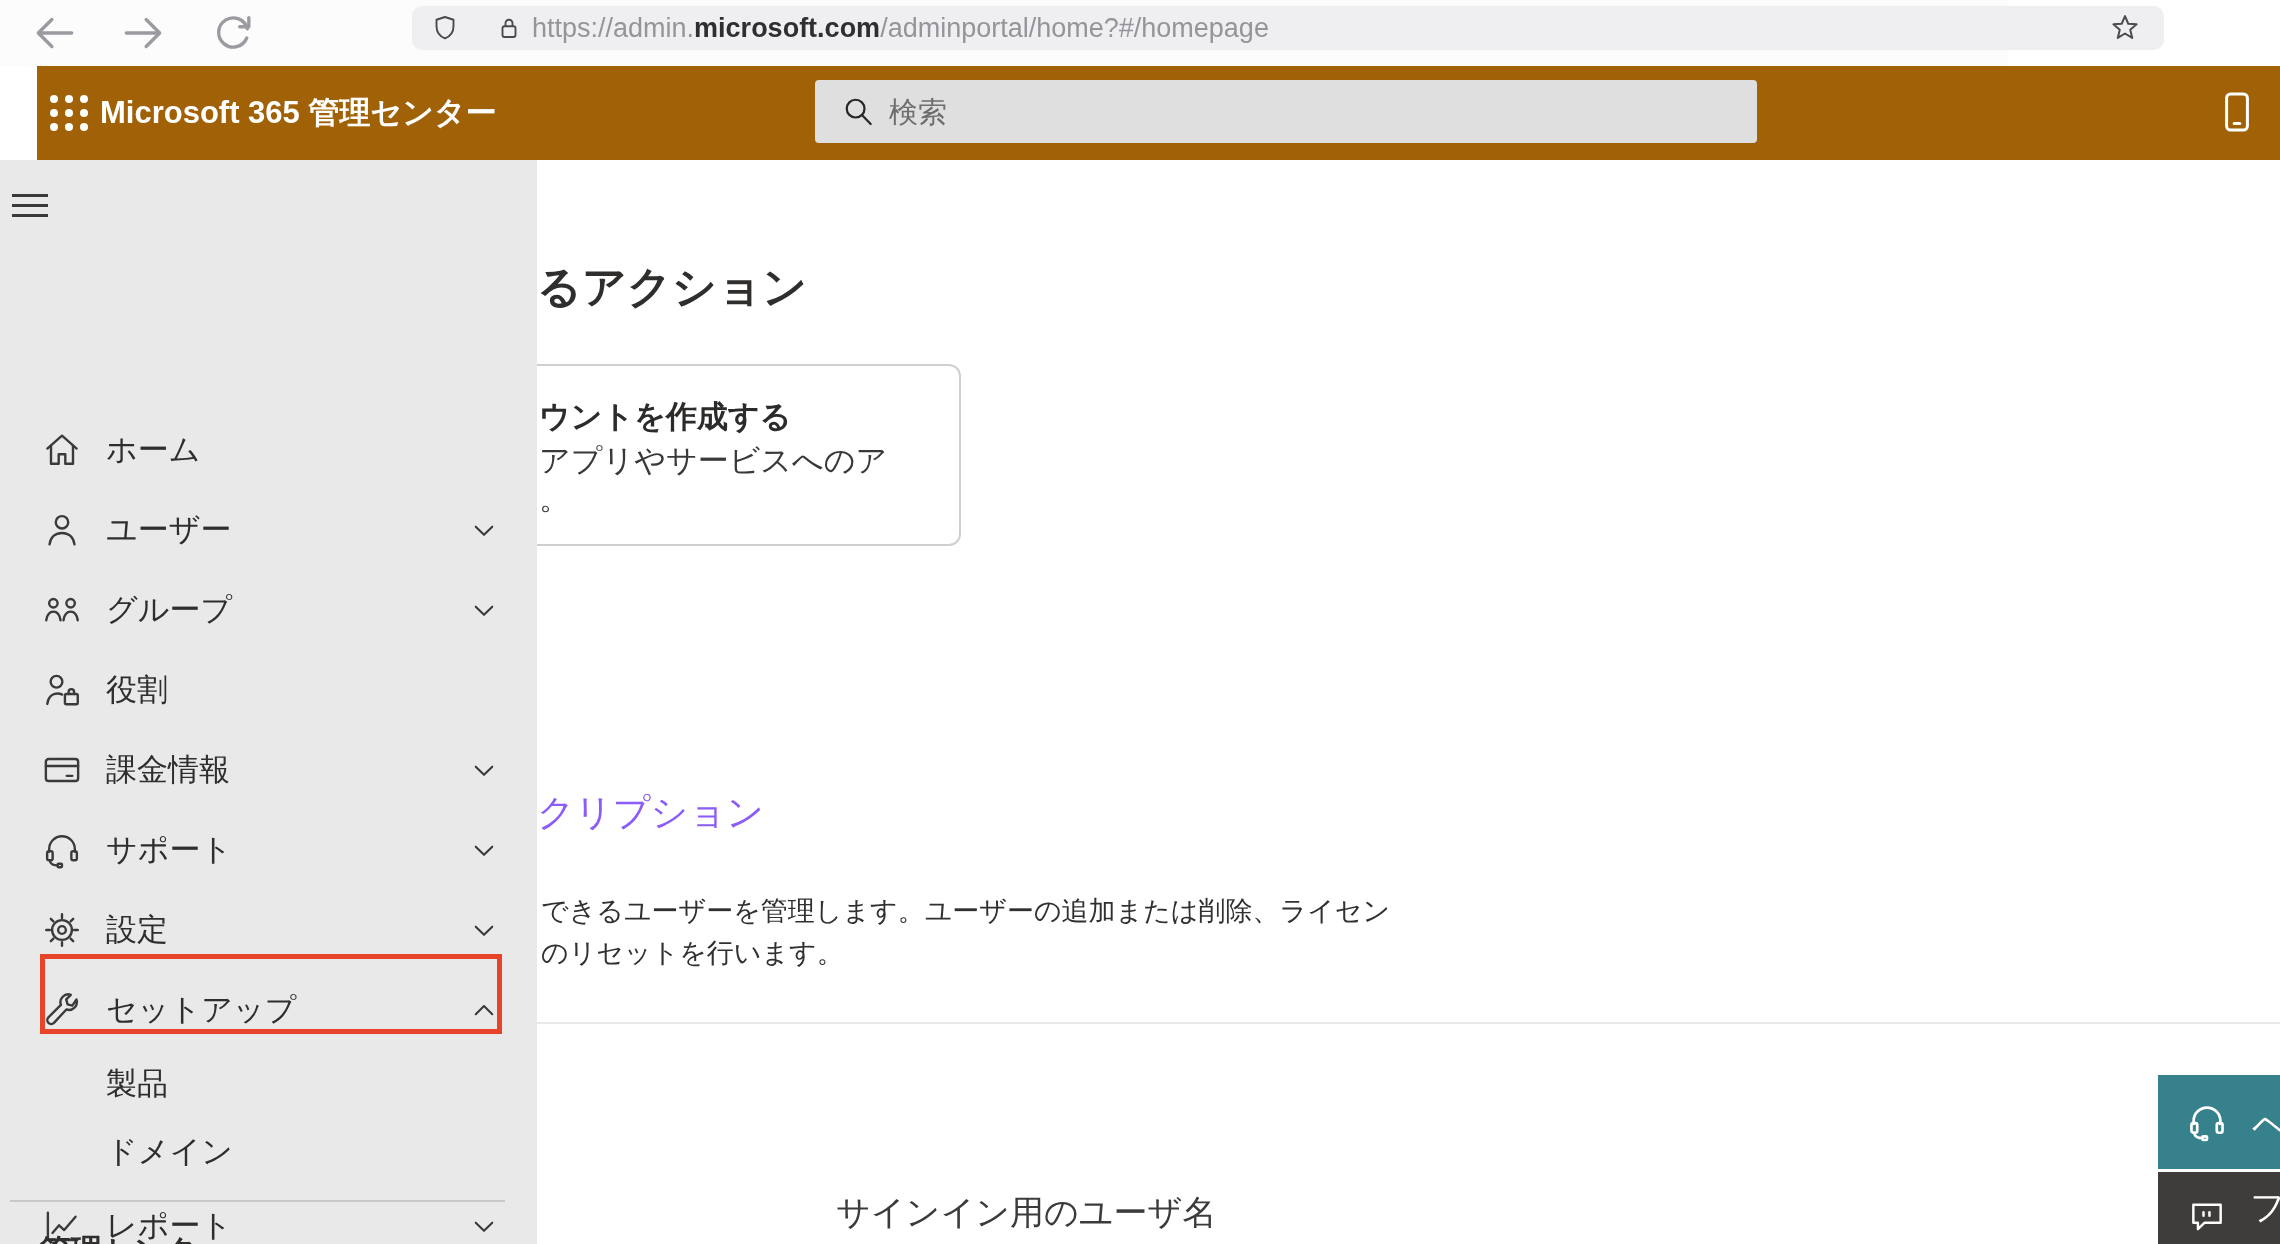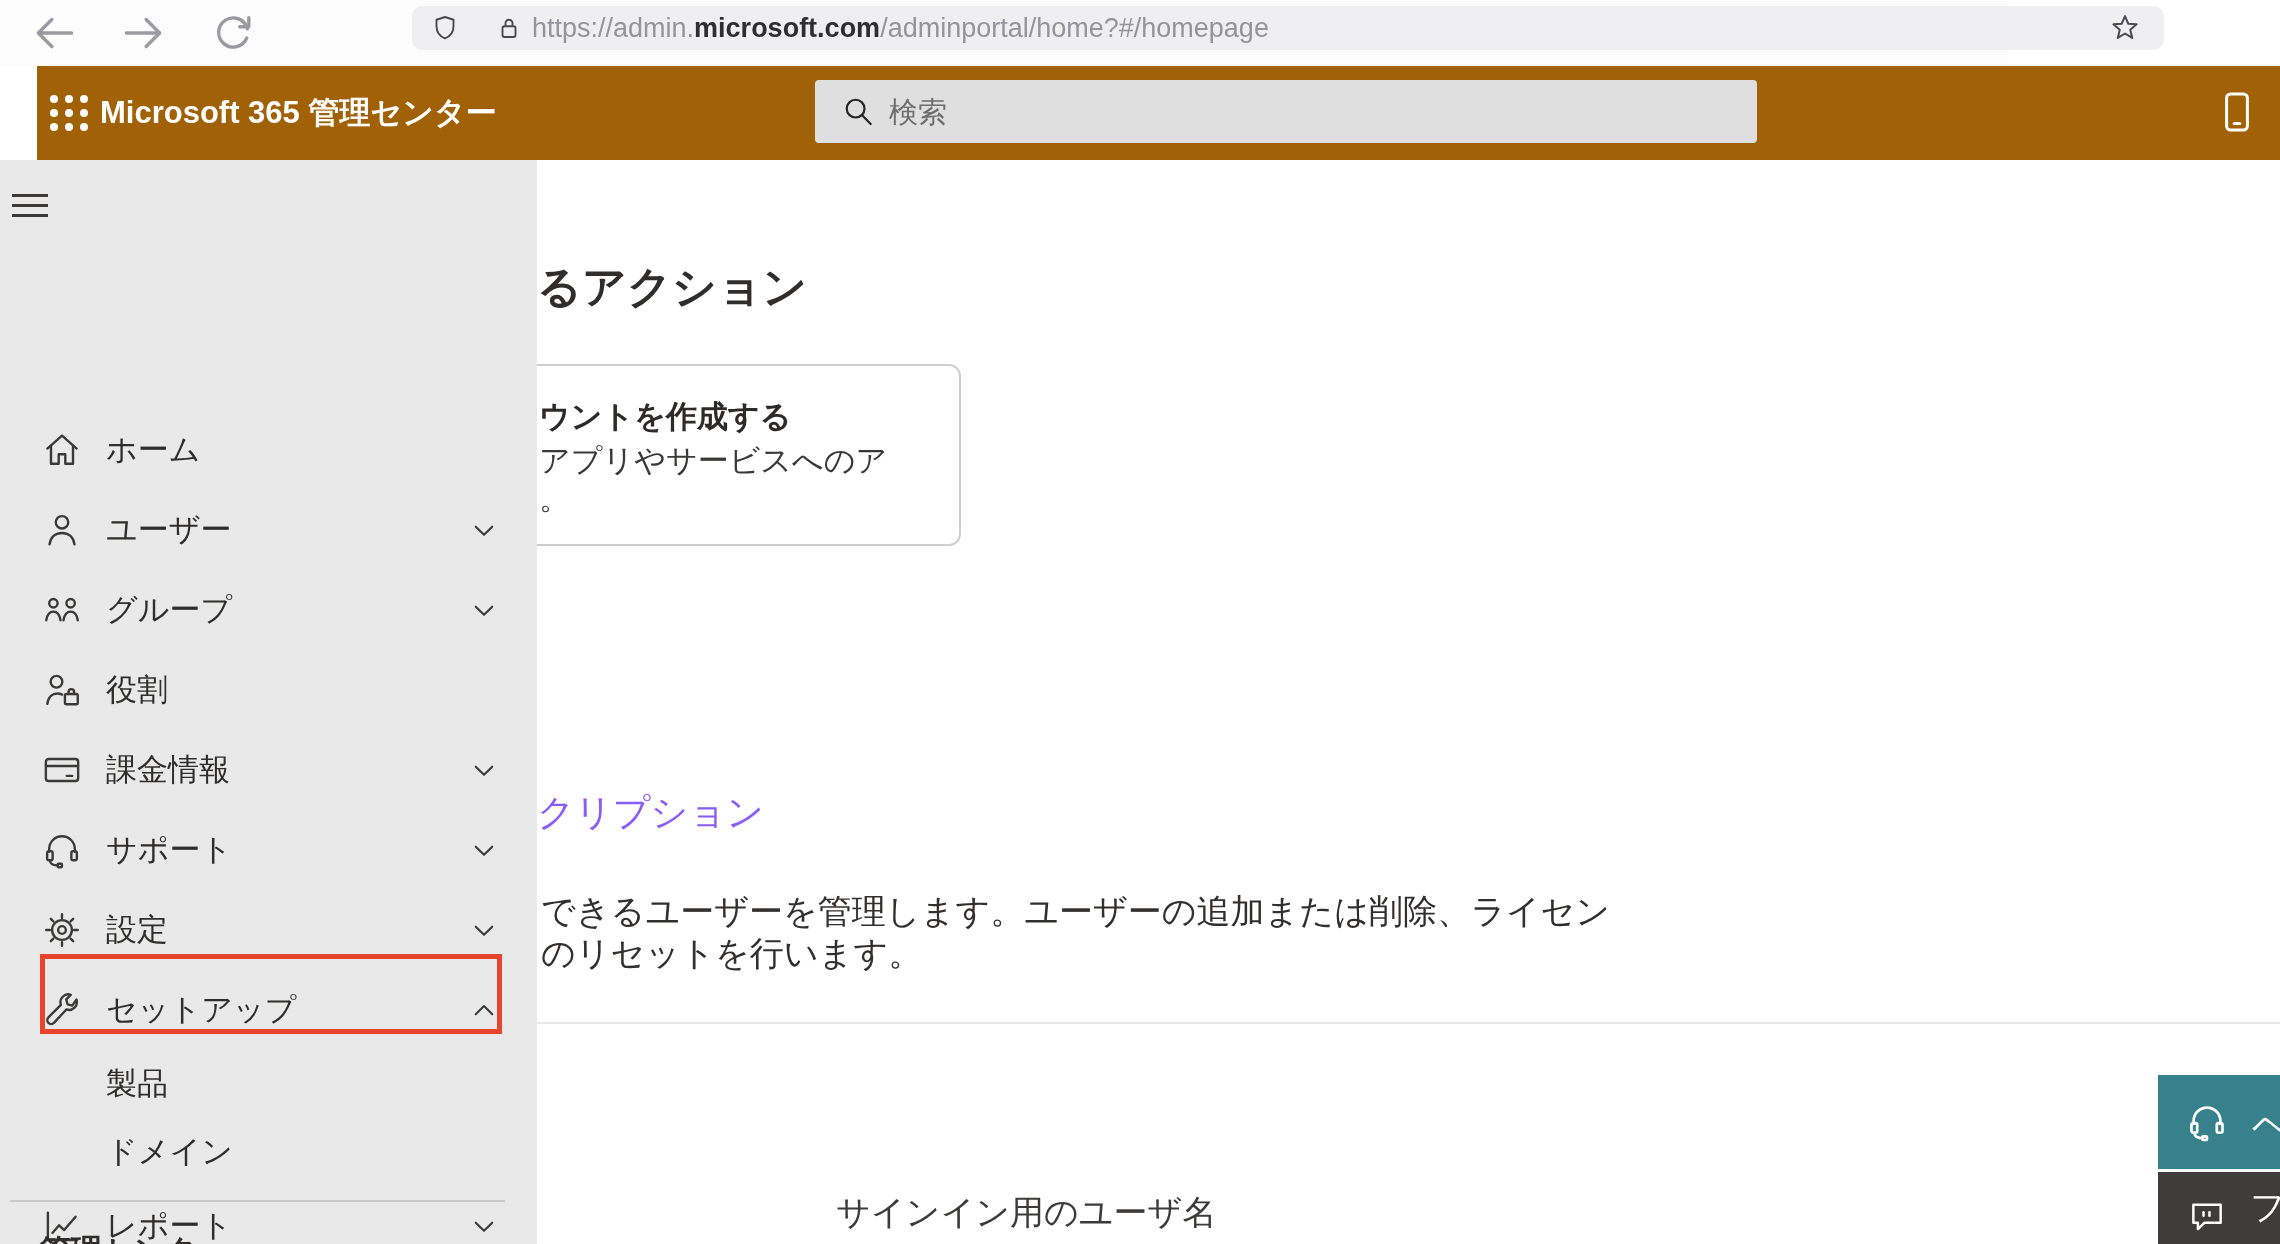--- a/index.html
+++ b/index.html
@@ -33,21 +33,21 @@
   
   #main{position:absolute;left:0;top:160px;width:2280px;height:1084px;background:#fff;}
   #page-heading{position:absolute;left:537px;top:98px;font-size:44px;font-weight:700;color:#2f2e2d;white-space:nowrap;}
   #action-card{position:absolute;left:515px;top:204px;width:442px;height:178px;background:#fff;
                border:2px solid #cfcfcf;border-radius:12px;}
   .card-line{position:absolute;left:22px;white-space:nowrap;}
   #card-title{top:30px;font-size:31px;font-weight:700;color:#2c2b2a;}
   #card-body{top:74px;font-size:31px;color:#3a3938;}
   #card-body2{top:112px;font-size:31px;color:#3a3938;}
   #sub-heading{position:absolute;left:537px;top:628px;font-size:37px;font-weight:400;color:#8b5cf6;white-space:nowrap;}
-  #para{position:absolute;left:541px;top:730px;font-size:34px;line-height:42px;color:#32302f;white-space:nowrap;}
+  #para{position:absolute;left:541px;top:730px;font-size:27px;line-height:42px;color:#32302f;white-space:nowrap;}
   #content-divider{position:absolute;left:537px;top:862px;width:1743px;height:2px;background:#e8e8e8;}
   #signin-label{position:absolute;left:836px;top:1030px;font-size:34px;color:#3c3b3a;white-space:nowrap;}
 
   
   #sidebar{position:absolute;left:0;top:160px;width:537px;height:1084px;background:#e9e9e9;}
   #hamburger{position:absolute;left:12px;top:34px;width:36px;height:26px;}
   #hamburger span{display:block;height:3px;background:#3b3a39;margin-bottom:7px;}
   .nav-row{position:absolute;left:0;width:537px;height:80px;display:flex;align-items:center;color:#2f2e2d;padding-left:27px;}
   .nav-ic{width:44px;height:44px;margin-left:13px;color:#3b3a39;flex:none;}
   .nav-label{margin-left:22px;font-size:31px;white-space:nowrap;}

